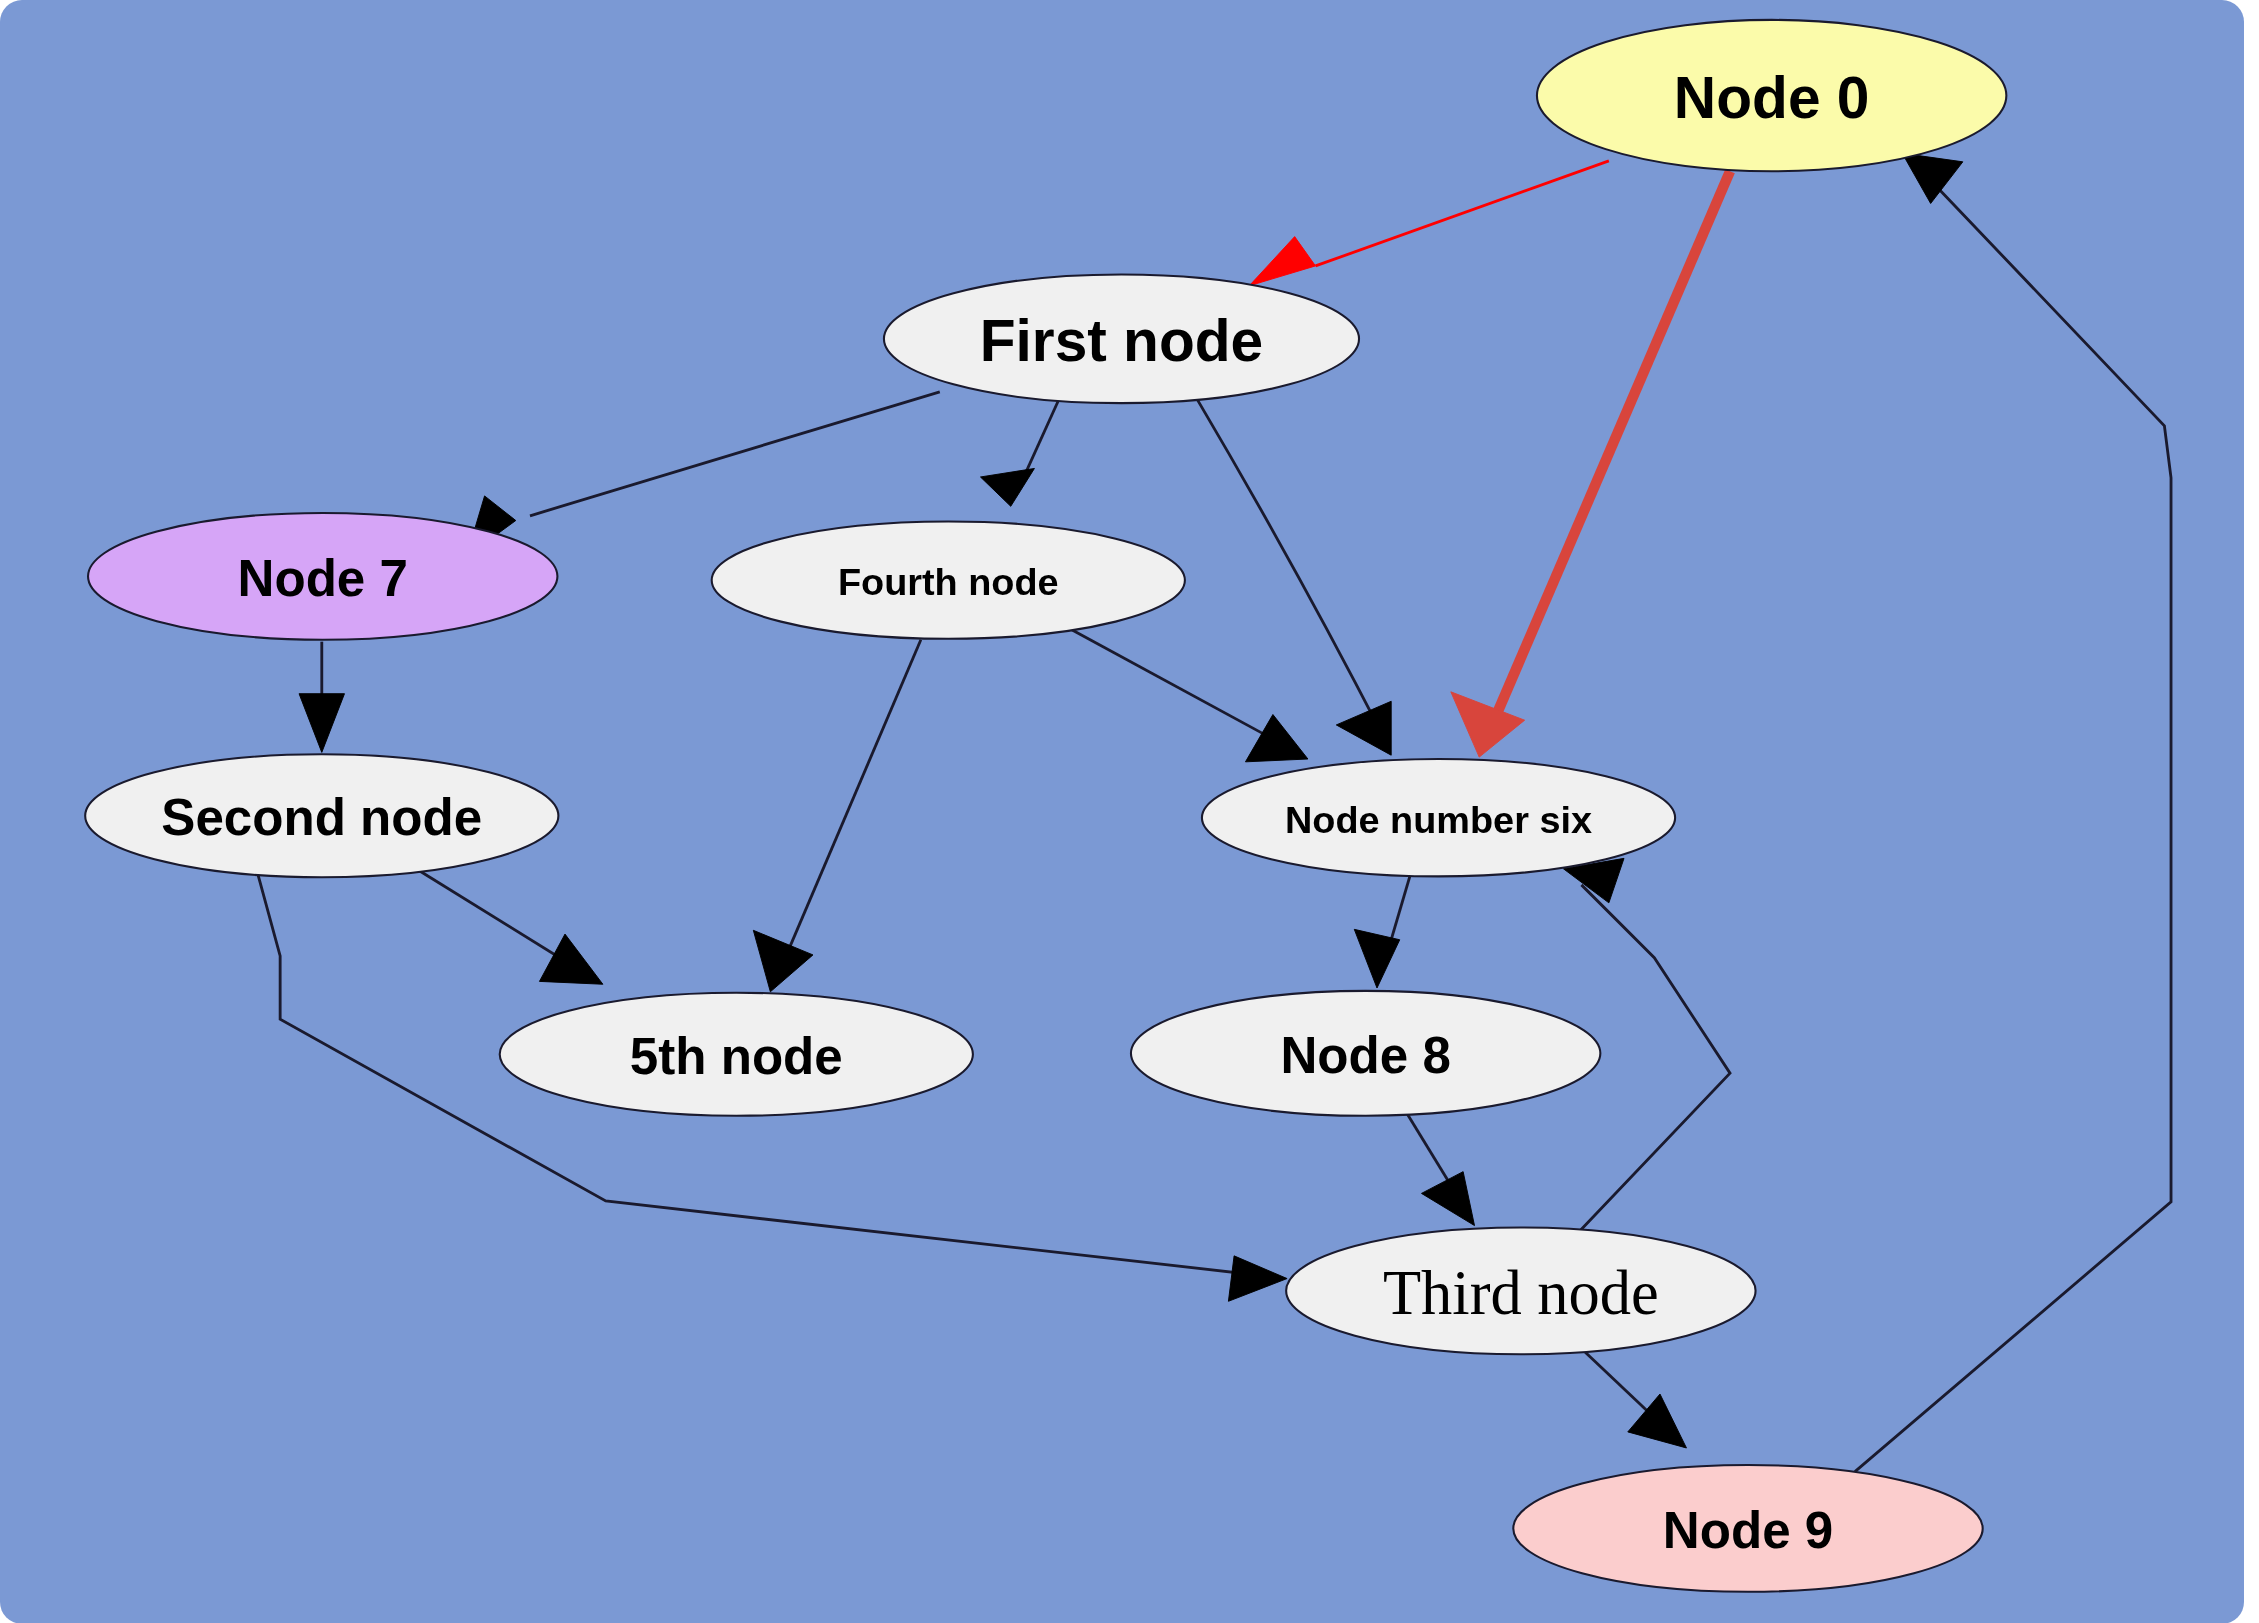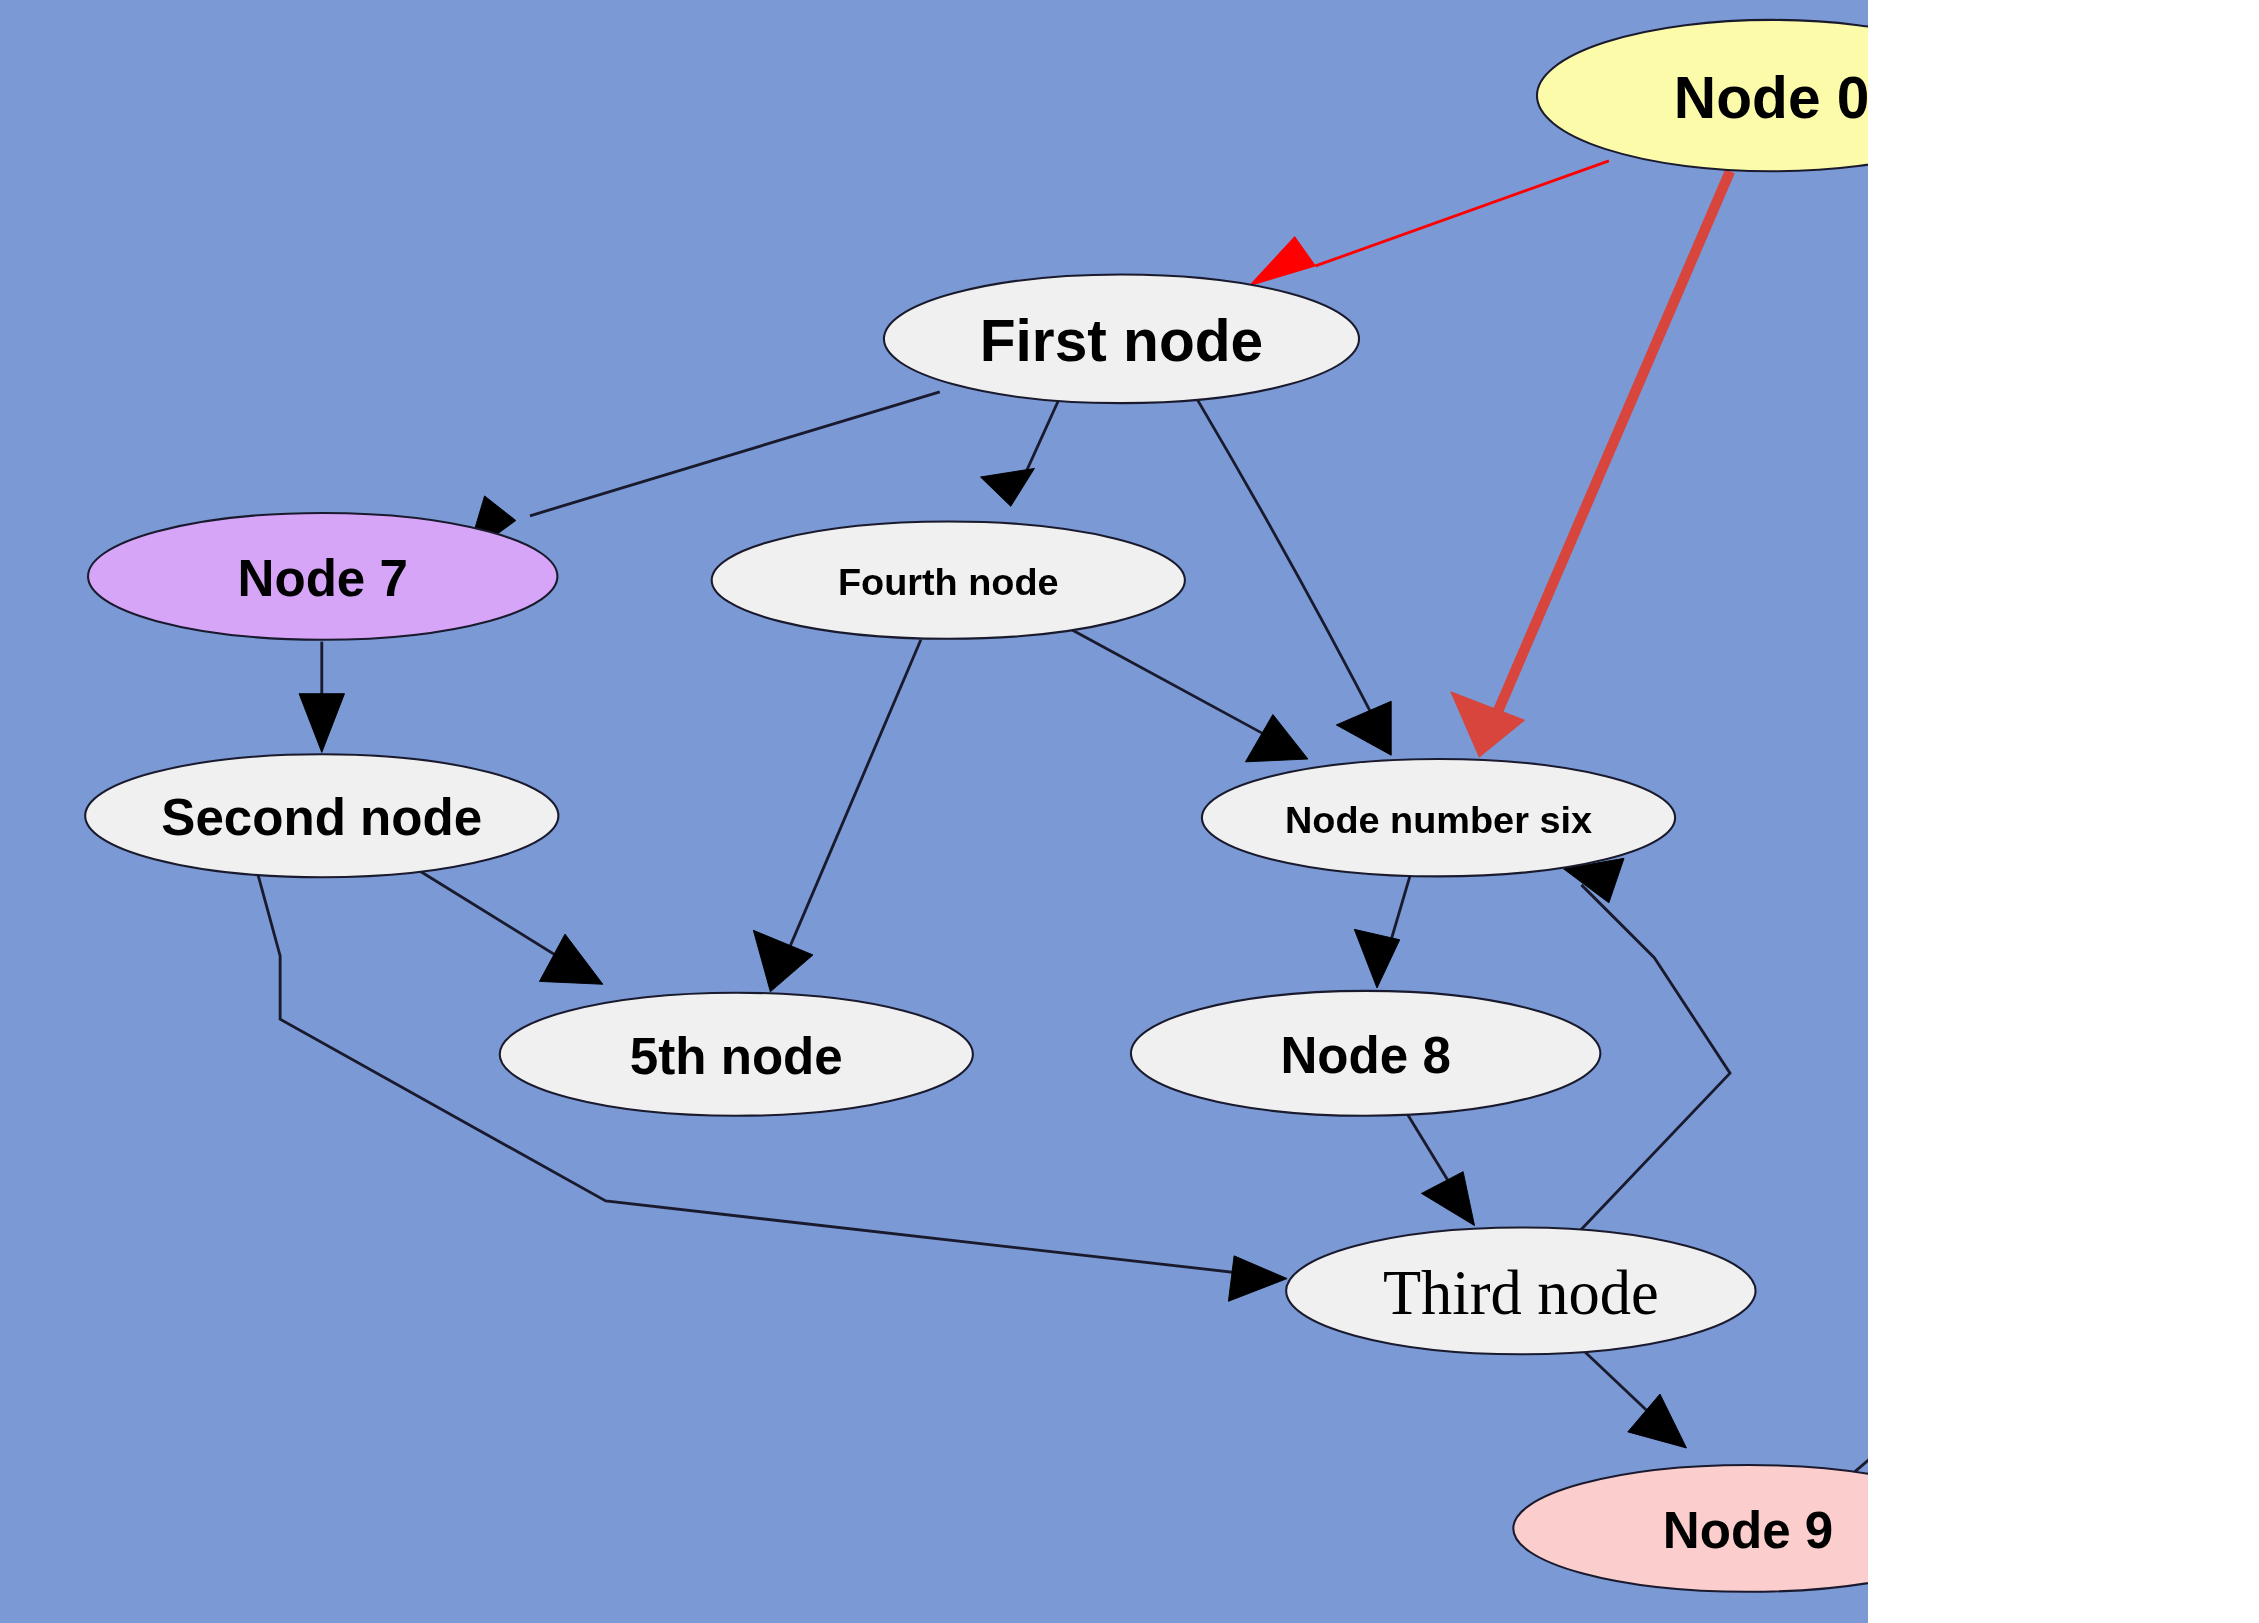--- a/index.html
+++ b/index.html
@@ -2,25 +2,26 @@
 <html style="font-size:15px"><head>
 <meta charset="utf-8">
 <style>
   html, body {
     margin: 0;
     padding: 0;
     background: #ffffff;
   }
   #graph-canvas {
     position: relative;
-    width: 1868px;
+    width: 2244px;
     height: 1624px;
     background: #7b99d4;
     overflow: hidden;
     font-family: "Liberation Sans", sans-serif;
+    border-radius: 22px;
   }
   #graph-svg {
     position: absolute;
     top: 0;
     left: 0;
     width: 2260px;
     height: 1624px;
     display: block;
   }
   .node-ellipse {

